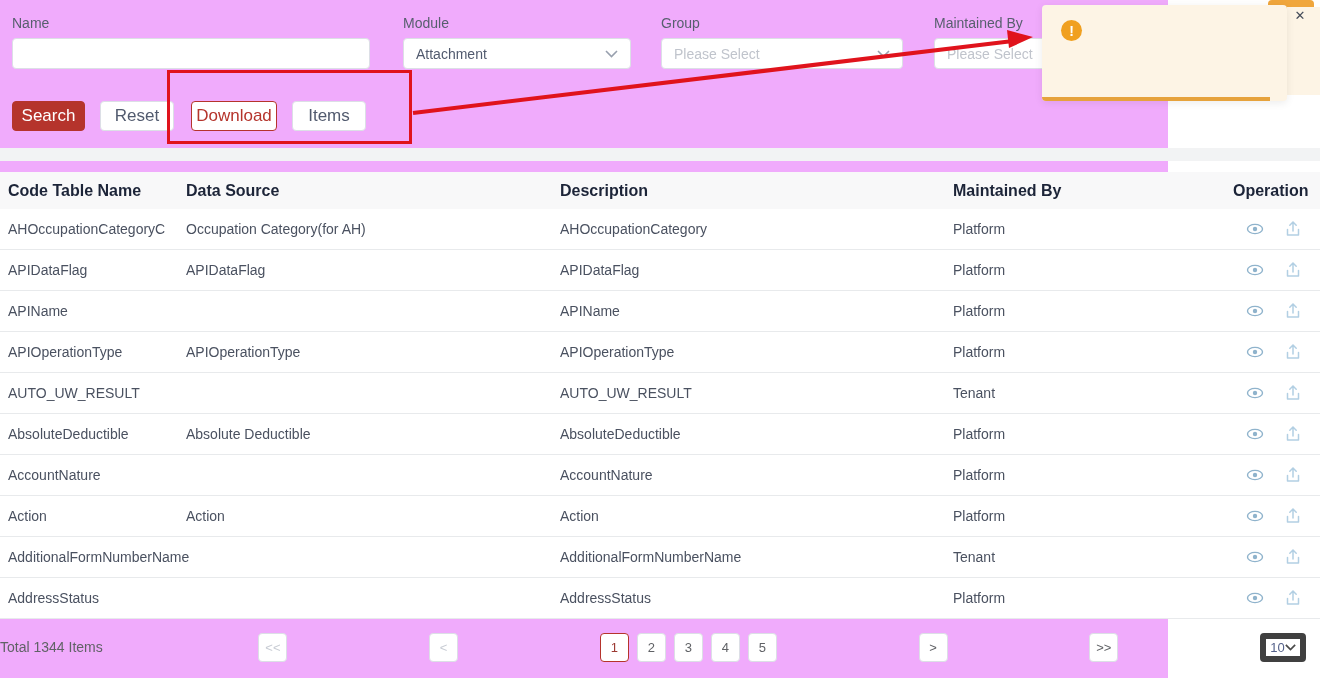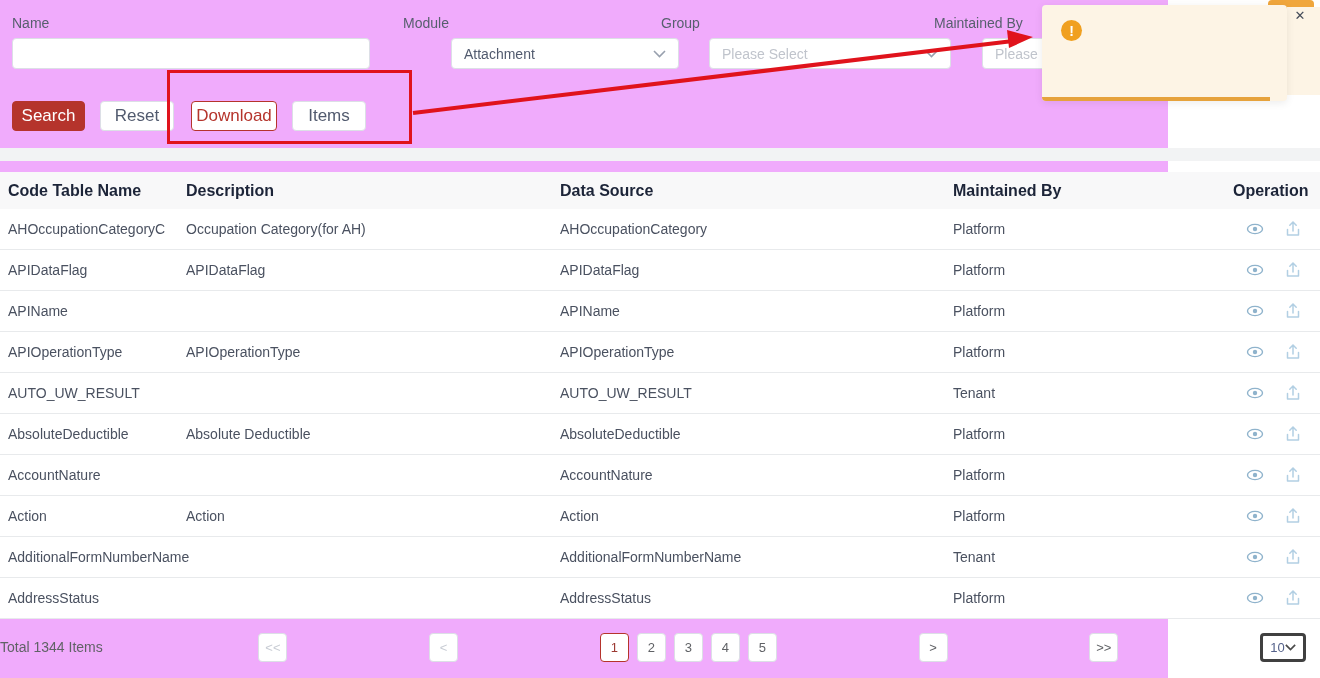--- a/index.html
+++ b/index.html
@@ -12,21 +12,21 @@
   .lbl-module { left:403px; top:15px;text-align:center; }
   .lbl-group { left:661px; top:15px; }
   .lbl-maintained { left:934px; top:15px; }
 
   .text-input { position:absolute; left:12px; top:38px; width:358px; height:31px;
     border:1px solid #dcdfe6; border-radius:4px; padding:0 10px; font-size:14px; color:#515a6e;
     font-family:"Liberation Sans", sans-serif; outline:none; background:#fff; }
 
   .select { position:absolute; top:38px; height:31px; border:1px solid #dcdfe6; border-radius:4px;
     background:#fff; display:flex; align-items:center; justify-content:space-between;
-    padding:0 12px; font-size:14px; cursor:pointer;margin-left:48px; }
+    padding:0 12px; font-size:14px; cursor:pointer; }
   .sel-module { left:403px; width:228px; }
   .sel-group { left:661px; width:242px; }
   .sel-maintained { left:934px; width:190px; }
   .sel-value { color:#515a6e; }
   .sel-placeholder { color:#c0c4cc; }
   .chev { width:13px; height:8px; flex:none; }
   .chev polyline { fill:none; stroke:#98a0ae; stroke-width:1.6; }
 
   
   .btn { position:absolute; top:101px; height:30px; border-radius:4px; font-size:17px;
@@ -70,21 +70,21 @@
   .op-icon svg { width:18px; height:18px; }
 
   
   .pager { position:absolute; left:0; top:631px; width:1320px; height:32px; display:flex;
     justify-content:space-between; align-items:center; gap:8px; padding-right:14px; }
   .total-text { font-size:14px; color:#606266; margin-right:14px; }
   .pg-btn { min-width:29px; height:29px; border:1px solid #dcdfe6; border-radius:4px; background:#fff;
     font-size:13px; color:#606266; display:flex; align-items:center; justify-content:center; cursor:pointer; padding:0 4px; }
   .pg-btn.disabled { color:#c8ccd4; cursor:default; }
   .pg-btn.active { border-color:#b5342c; color:#9c3a33; }
-  .pg-size { width:46px; height:29px; border:3px solid #404040; border-radius:4px; background:#fff;
+  .pg-size { width:46px; height:29px; border:6px solid #404040; border-radius:4px; background:#fff;
     display:flex; align-items:center; justify-content:center; font-size:13px; color:#54618a; cursor:pointer; }
   .pg-size .chev polyline { stroke:#4a4a4a; stroke-width:2; }
 </style>
 </head>
 <body>
 
 <div class="canvas">
 
   <div class="filter-label lbl-name">Name</div>
   <div class="filter-label lbl-module">Module</div>
@@ -128,22 +128,22 @@
     <div class="toast-icon">!</div>
     <div class="toast-progress"></div>
   </div>
   <div class="toast-close">✕</div>
 
   <div class="band"></div>
 
   <div class="table">
     <div class="tr thead">
       <div>Code Table Name</div>
+      <div>Data Source</div>
       <div>Description</div>
-      <div>Data Source</div>
       <div>Maintained By</div>
       <div class="th-op">Operation</div>
     </div>
     <div class="tbody" id="tbody">
     <div class="tr">
       <div class="td td-name">AHOccupationCategoryC</div>
       <div class="td td-desc">Occupation Category(for AH)</div>
       <div class="td td-src">AHOccupationCategory</div>
       <div class="td td-maint">Platform</div>
       <div class="td td-op">

